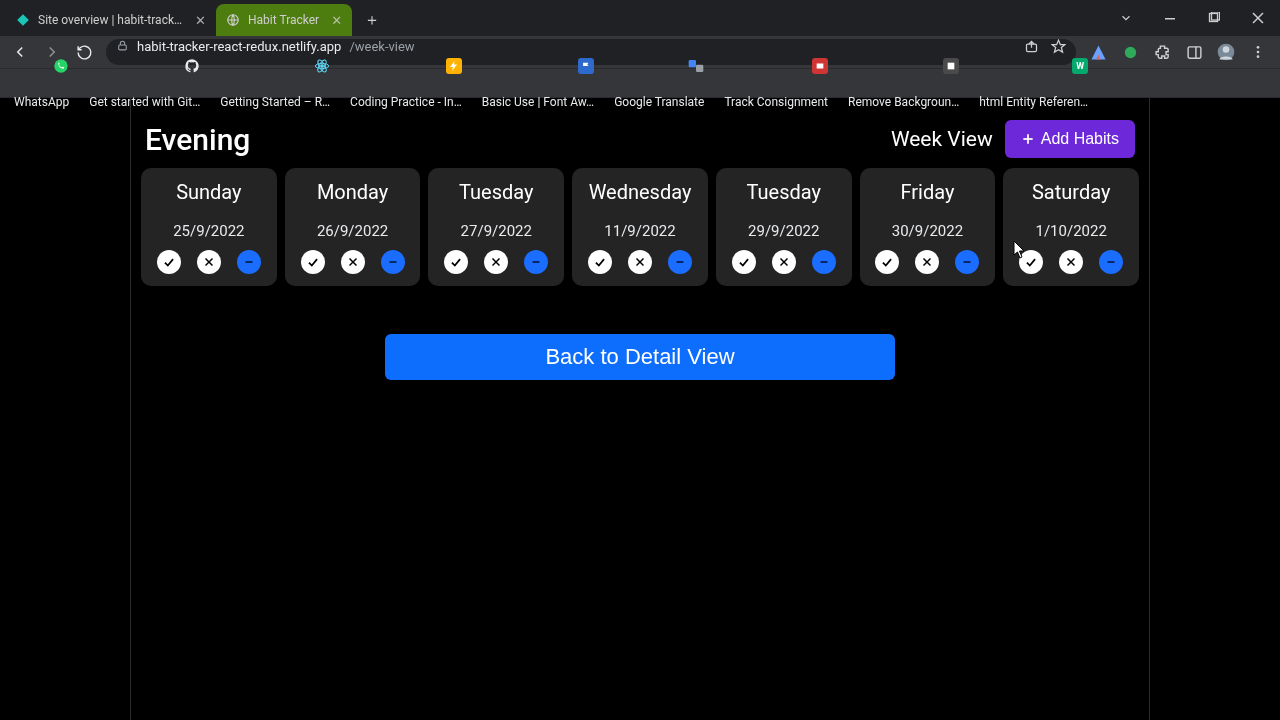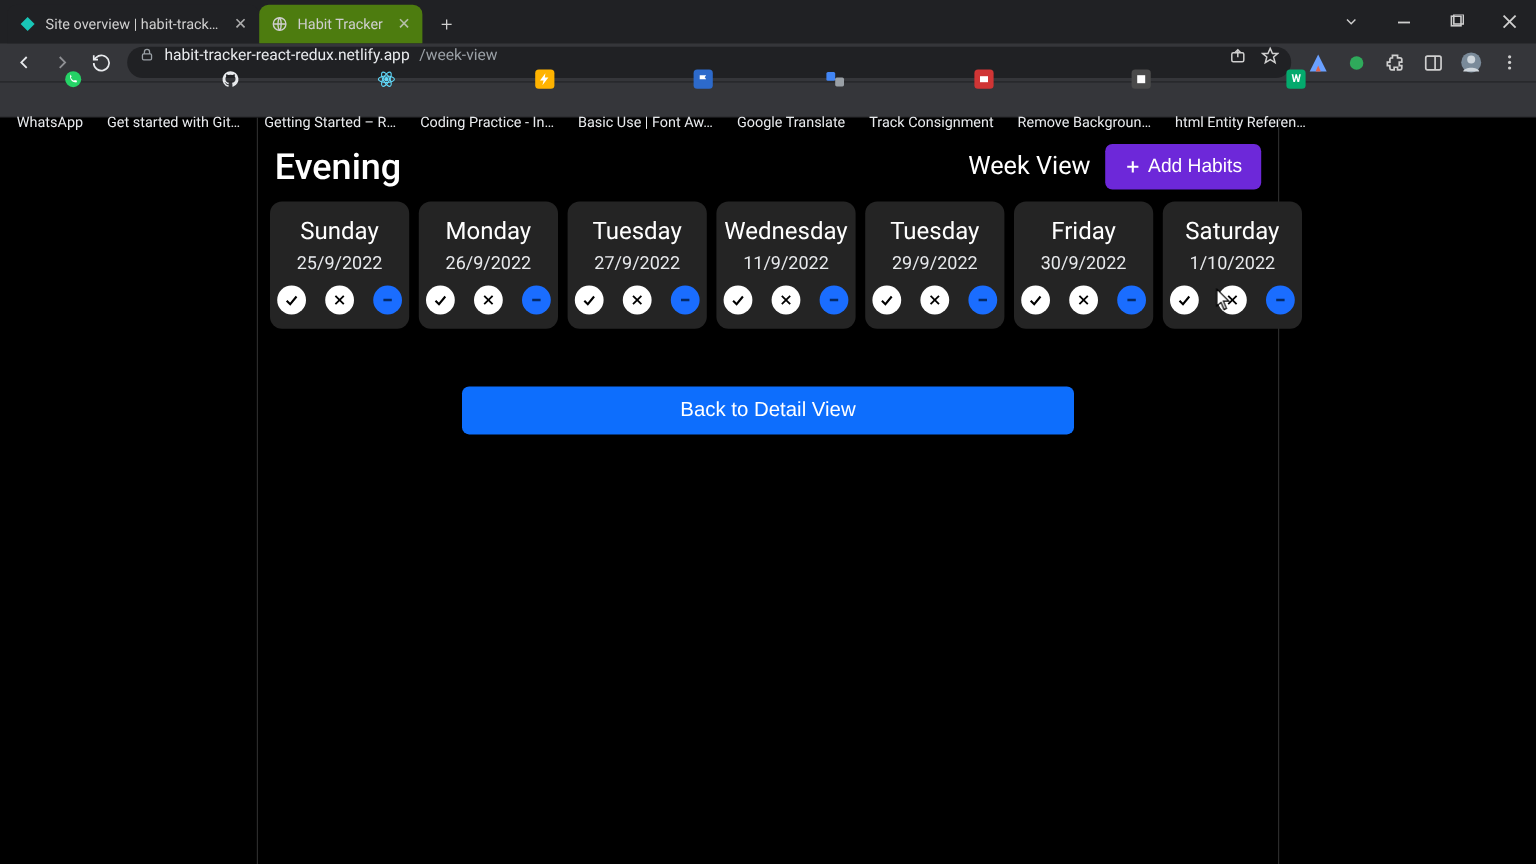--- a/index.html
+++ b/index.html
@@ -101,21 +101,21 @@
       border-radius: 3px;
     }
     
     .page {
       background: #000;
       height: calc(720px - 36px - 32px - 30px);
       display: flex;
       justify-content: center;
     }
     .container {
-      width: 852px;
+      width: 1020px;
       border-left: 1px solid #2b2b2b;
       border-right: 1px solid #2b2b2b;
       padding: 0 10px;
     }
     .topbar {
       display: flex; align-items: center; justify-content: space-between;
       padding: 22px 4px 10px 4px;
     }
     .topbar h2 { font-size: 30px; font-weight: 500; color: #fff; }
     .topbar .right { display: flex; align-items: center; gap: 12px; }
@@ -141,39 +141,39 @@
       justify-content: space-between;
       gap: 8px;
     }
     .day-card {
       flex: 1;
       background: #242424;
       border-radius: 10px;
       padding: 12px 6px 12px 6px;
       text-align: center;
     }
-    .day-card .dow { font-size: 20px; color: #fff; margin-bottom: 6px; }
+    .day-card .dow { font-size: 20px; color: #fff; margin-bottom: 18px; }
     .day-card .date { font-size: 15px; color: #e8eaed; margin-bottom: 10px; }
     .status-icons { display: flex; justify-content: center; gap: 16px; }
     .circ {
       width: 24px; height: 24px; border-radius: 50%;
       display: inline-flex; align-items: center; justify-content: center;
     }
     .circ.white { background: #fff; color: #000; }
     .circ.blue { background: #1a6dff; color: #062a66; }
     .backbtn {
       display: block;
       margin: 48px auto 0 auto;
       width: 510px;
       background: #0d6efd;
       color: #fff;
       border: none;
       border-radius: 6px;
       padding: 10px 0;
-      font-size: 17px;
+      font-size: 22px;
     }
     
     .cursor-pointer {
       position: fixed; left: 1013px; top: 240px;
       width: 14px; height: 20px; pointer-events: none;
     }
     svg { display: block; }
   </style>
 </head>
 <body>

